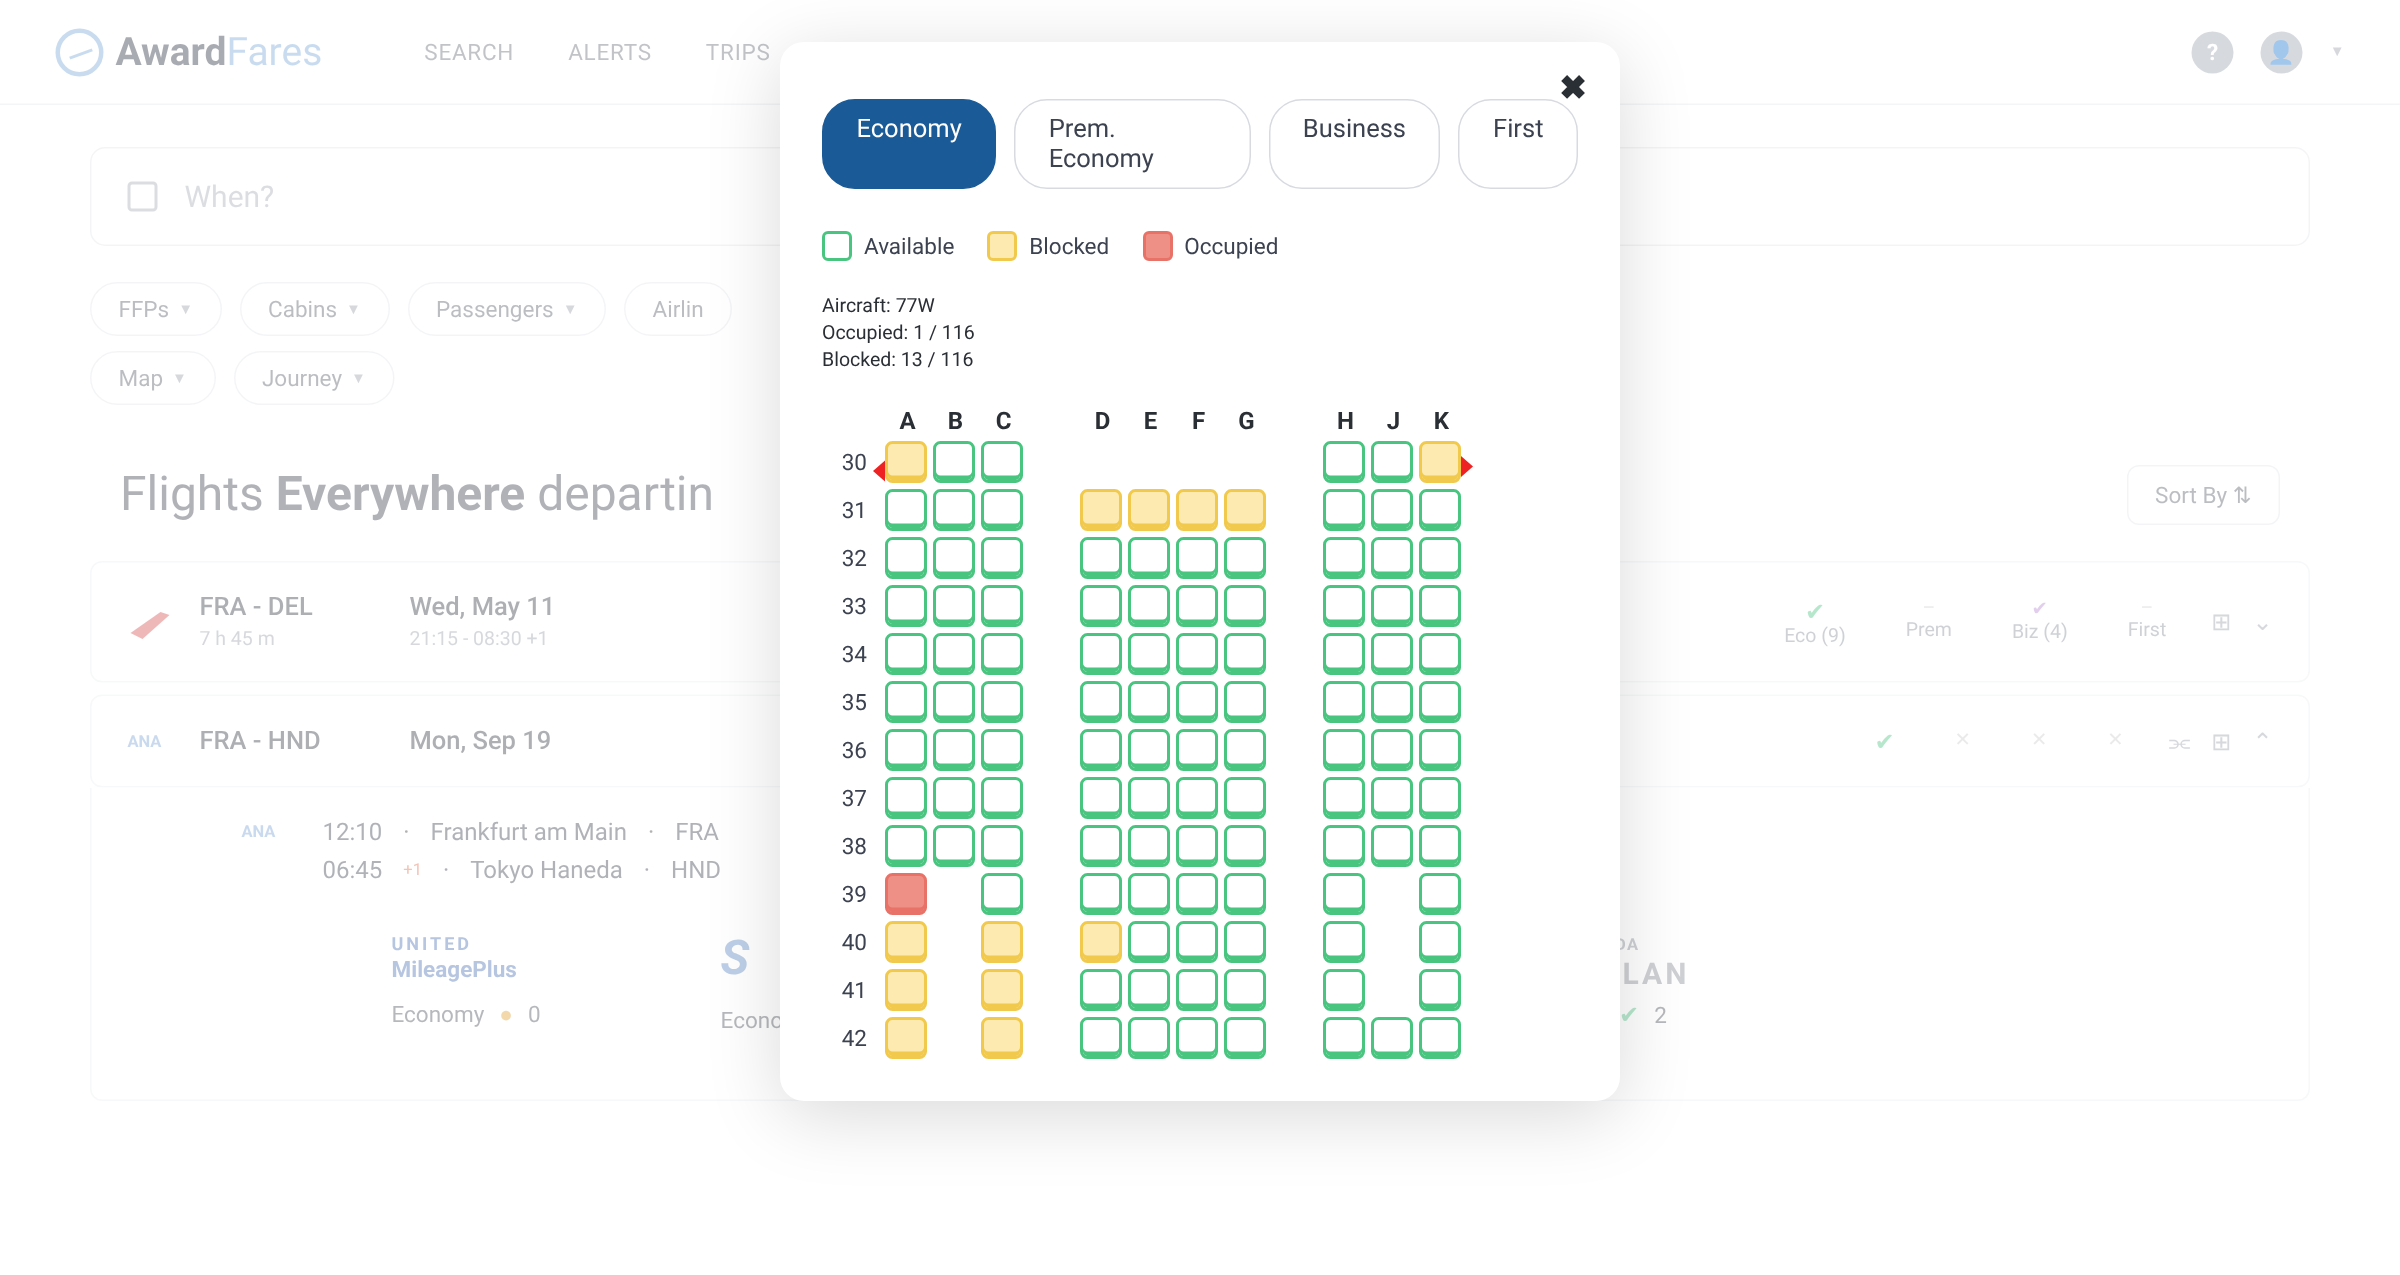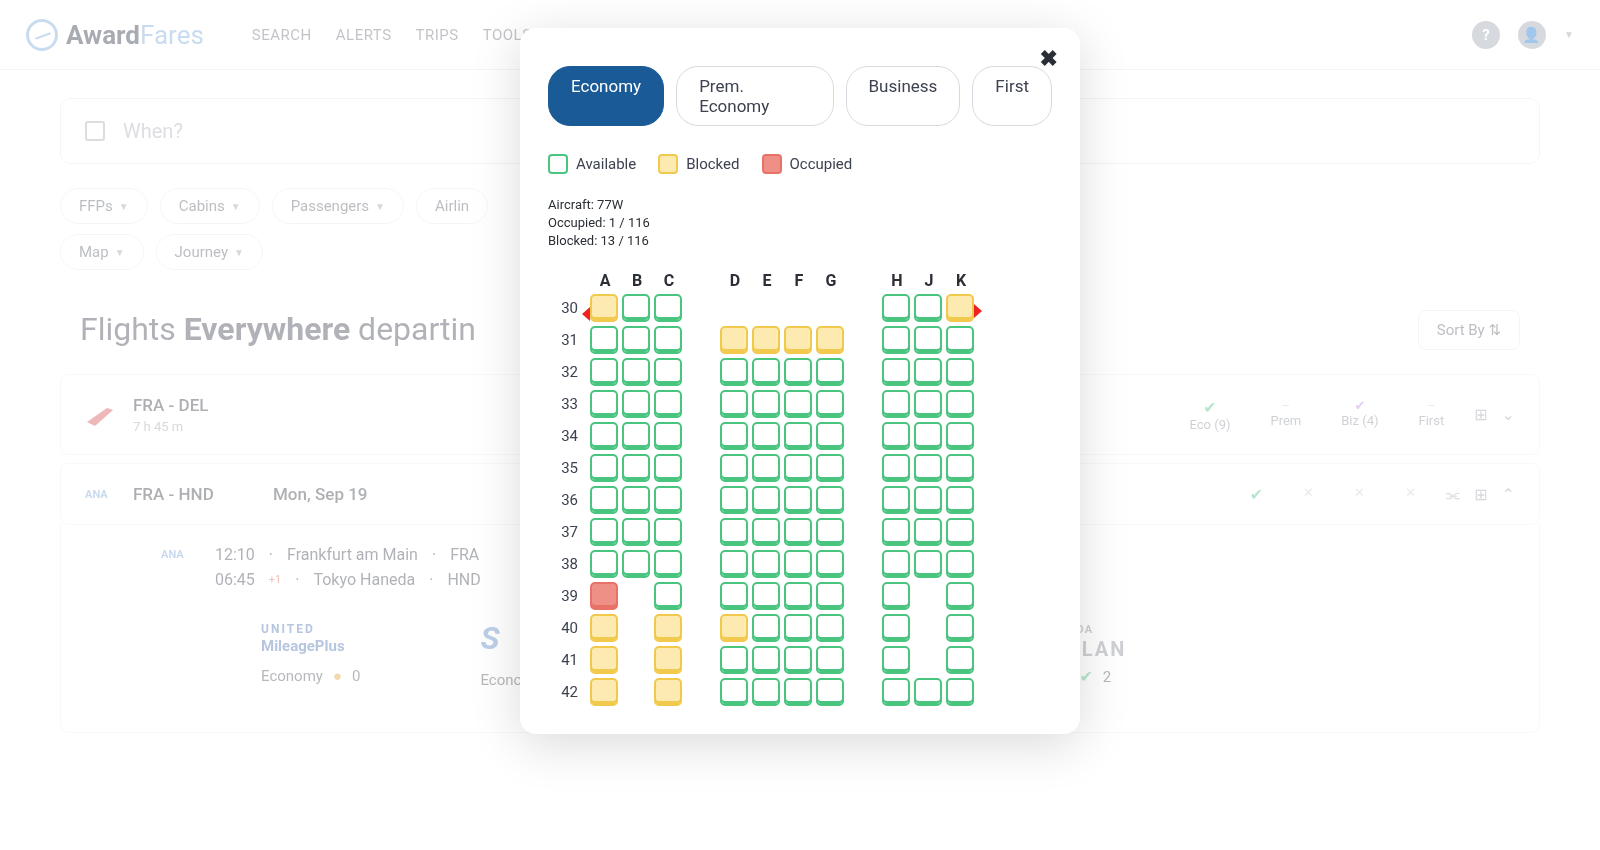--- a/index.html
+++ b/index.html
@@ -1,26 +1,26 @@
 <!DOCTYPE html>
 <html><head>
 <meta charset="utf-8">
 <style>
 * { margin: 0; padding: 0; box-sizing: border-box; }
 body { font-family: -apple-system, BlinkMacSystemFont, 'Segoe UI', Roboto, sans-serif; background: #fff; color: #2a2e35; overflow: hidden; width: 1600px; height: 850px; position: relative; }
 .bg { position: absolute; inset: 0; opacity: 0.4; }
 
 
-.header { height: 70px; border-bottom: 1px solid #e6e8eb; display: flex; align-items: center; padding: 0 26px; }
+.header { height: 70px; border-bottom: 1px solid #e6e8eb; display: flex; align-items: center; padding: 0 37px; }
 .logo { display: flex; align-items: center; font-size: 26px; font-weight: 700; color: #2a3042; }
 .logo-icon { width: 32px; height: 32px; border: 3px solid #7aa8d8; border-radius: 50%; margin-right: 8px; position: relative; }
 .logo-icon::after { content: ''; position: absolute; width: 16px; height: 2px; background: #7aa8d8; top: 13px; left: 6px; transform: rotate(-20deg); }
 .logo .accent { color: #7aa8d8; font-weight: 400; }
 
-.nav { display: flex; gap: 24px; margin-left: 48px; }
+.nav { display: flex; gap: 36px; margin-left: 68px; }
 .nav-item { color: #676c75; font-size: 15px; letter-spacing: .5px; }
 .header-right { margin-left: auto; display: flex; gap: 18px; align-items: center; }
 .icon-circle { width: 28px; height: 28px; border-radius: 50%; background: #9ba3ae; display: flex; align-items: center; justify-content: center; color: #fff; font-size: 15px; font-weight: bold; }
 
 
 .search-row { display: flex; margin: 28px 60px 0; border: 1px solid #e4e6ea; border-radius: 10px; height: 66px; }
 .search-cell { flex: 1; display: flex; align-items: center; padding: 0 24px; border-right: 1px solid #e4e6ea; gap: 18px; }
 .search-cell:last-child { border-right: none; }
 .search-placeholder { color: #a6acb6; font-size: 20px; }
 .search-icon { width: 18px; height: 18px; border: 2px solid #a6acb6; border-radius: 50%; }
@@ -160,20 +160,24 @@
 
   <div class="flights">
     <div class="flight-row">
       <svg class="tail-logo" viewBox="0 0 30 30">
           <path fill="#d94f4f" d="M2 22 L22 8 L28 10 L10 26 Z"></path>
         </svg>
       <div class="f-col">
         <div class="route">FRA - DEL</div>
         <div class="sub">7 h 45 m</div>
       </div>
+      <div class="f-col" style="min-width:200px">
+        <div class="route">Wed, May 11</div>
+        <div class="sub">21:15 - 08:30 +1</div>
+      </div>
       <div class="cabin-cells">
         <div class="cabin"><div class="check">✔</div><span>Eco (9)</span></div>
         <div class="cabin"><div style="color:#ccc">–</div><span>Prem</span></div>
         <div class="cabin"><div style="color:#b989d6">✔</div><span>Biz (4)</span></div>
         <div class="cabin"><div style="color:#ccc">–</div><span>First</span></div>
       </div>
       <div class="row-actions">
         <span>⊞</span>
         <span>⌄</span>
       </div>

